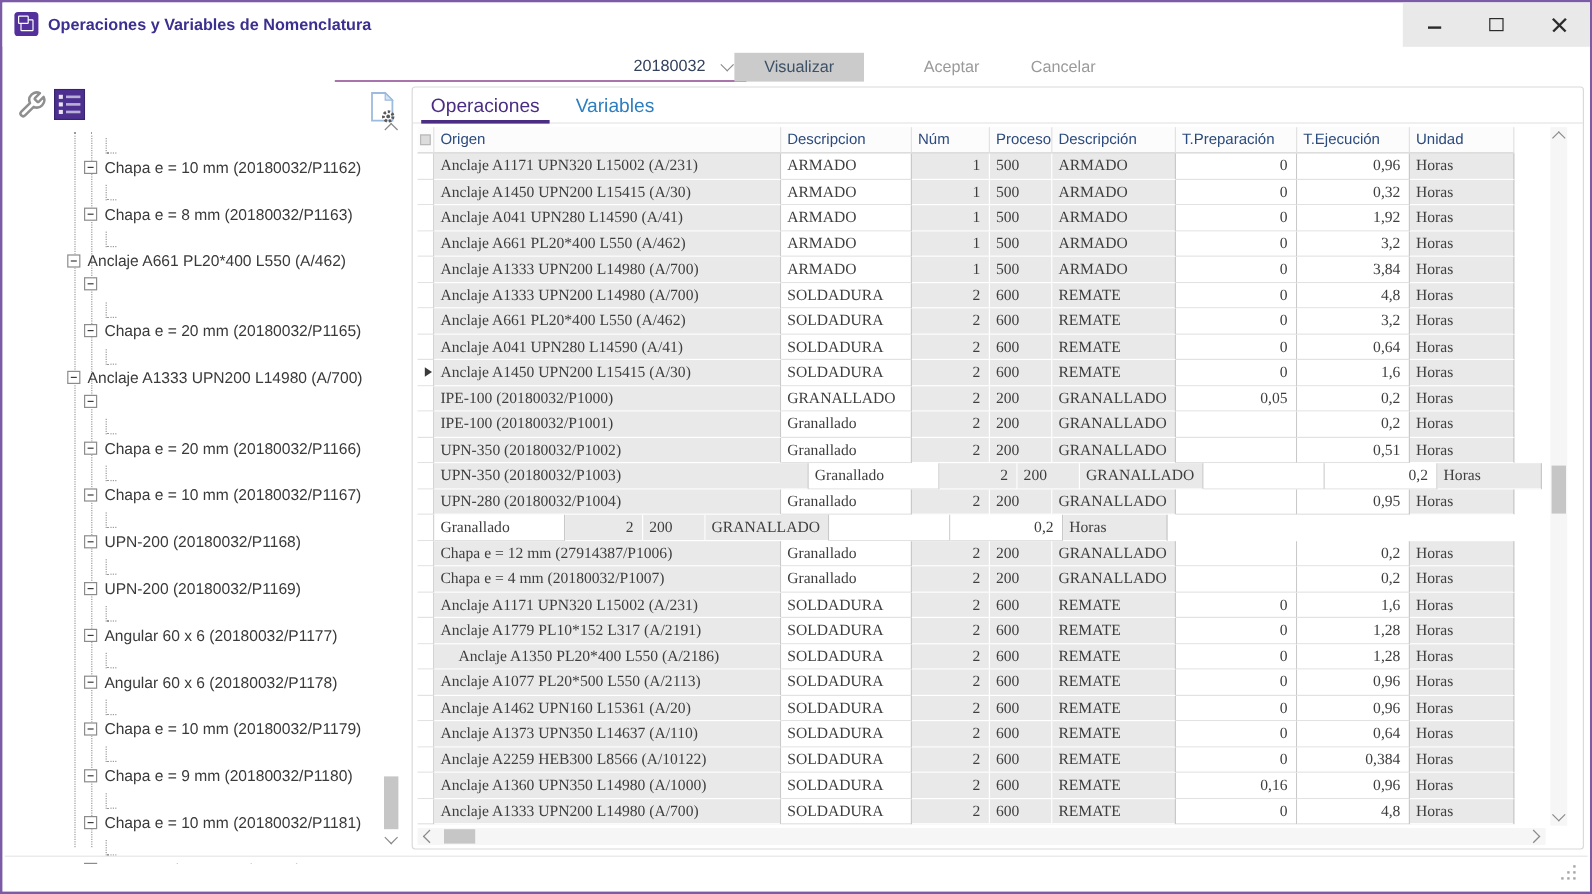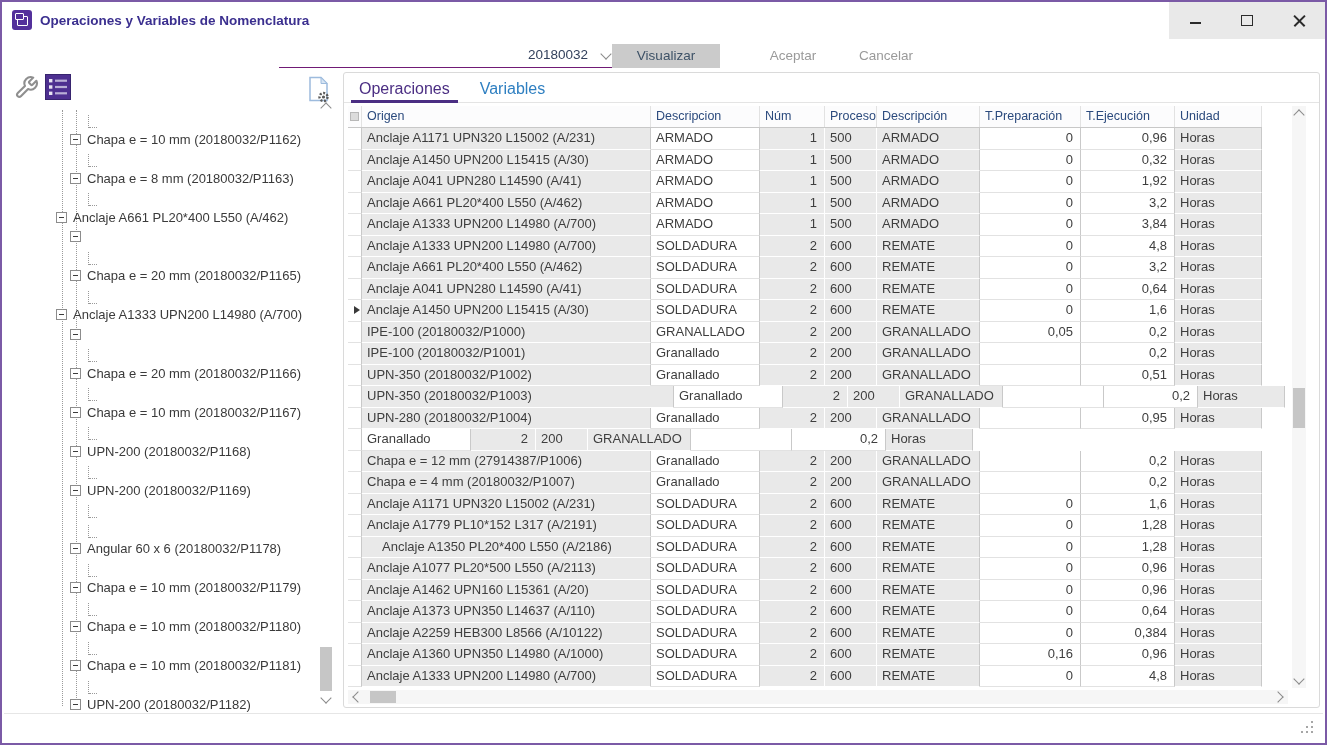--- a/index.html
+++ b/index.html
@@ -59,21 +59,21 @@
   .grid-panel{position:absolute;left:341px;top:70px;width:977px;height:636px;box-sizing:border-box;border:1px solid #DADADA;border-radius:3px;background:#fff;}
   .tabs{position:absolute;left:0;right:0;top:4px;height:26px;border-bottom:1px solid #E4E4E4;display:flex;gap:20px;padding-left:10px;box-sizing:border-box;}
   .tab{position:relative;font-size:16px;line-height:24px;padding:0 5px;cursor:default;}
   .tab.active{color:#4B2E83;}
   .tab.active::after{content:"";position:absolute;left:-3px;right:-3px;bottom:-1px;height:3px;background:#4B2E83;}
   .tab.inactive{color:#2E7FC1;}
   .grid-header{position:absolute;left:4px;top:33px;height:22px;display:flex;background:#FCFCFD;border-bottom:1px solid #C8C8C8;box-sizing:border-box;}
   .hcell{box-sizing:border-box;font-size:12.5px;line-height:21px;color:#2B4A7D;padding-left:5px;border-right:1px solid #E2E2E2;overflow:hidden;white-space:nowrap;flex:none;}
   .hcell.selcell{display:flex;align-items:center;justify-content:center;padding-left:0;}
   .hsq{width:7px;height:7px;background:#DCDCDC;border:1px solid #B8B8B8;}
-  .grid-body{position:absolute;left:4px;top:55px;}
+  .grid-body{position:absolute;left:4px;top:55px;font-family:Liberation Serif, serif;}
   .grid-row{display:flex;height:21.5px;}
   .cell{box-sizing:border-box;flex:none;height:21.5px;line-height:20.5px;font-size:13px;color:#3E3E3E;padding:0 5px;overflow:hidden;white-space:nowrap;border-right:1px solid #C9C9C9;border-bottom:1px solid #E2E2E2;}
   .cell.gray{background:#E9E9E9;border-bottom-color:#FFFFFF;}
   .cell.gray.sepw{border-right-color:#FFFFFF;}
   .cell.white{background:#fff;}
   .cell.right{text-align:right;padding-right:7px;}
   .rowmarker{display:inline-block;width:0;height:0;border-left:6px solid #3a3a3a;border-top:4.5px solid transparent;border-bottom:4.5px solid transparent;margin-top:6px;margin-left:1px;}
   .grid-vscroll{position:absolute;left:948px;top:33px;width:14px;height:582px;background:#F6F6F6;}
   .grid-vscroll .chev{position:absolute;left:3px;}
   .grid-vscroll .chev.up{top:5px;}
@@ -210,40 +210,44 @@
         <div class="tree-row lvl3 stub">
           <span class="stub-icon"></span>
         </div>
         <div class="tree-row lvl2 node">
           <span class="expand-box"></span>
           <span class="tree-label">UPN-200 (20180032/P1169)</span>
         </div>
         <div class="tree-row lvl3 stub">
           <span class="stub-icon"></span>
         </div>
+        <div class="tree-row lvl2 node">
+          <span class="expand-box"></span>
+          <span class="tree-label">Angular 60 x 6 (20180032/P1177)</span>
+        </div>
         <div class="tree-row lvl3 stub">
           <span class="stub-icon"></span>
         </div>
         <div class="tree-row lvl2 node">
           <span class="expand-box"></span>
           <span class="tree-label">Angular 60 x 6 (20180032/P1178)</span>
         </div>
         <div class="tree-row lvl3 stub">
           <span class="stub-icon"></span>
         </div>
         <div class="tree-row lvl2 node">
           <span class="expand-box"></span>
           <span class="tree-label">Chapa e = 10 mm (20180032/P1179)</span>
         </div>
         <div class="tree-row lvl3 stub">
           <span class="stub-icon"></span>
         </div>
         <div class="tree-row lvl2 node">
           <span class="expand-box"></span>
-          <span class="tree-label">Chapa e = 10 mm (20180032/P1180)</span>
+          <span class="tree-label">Chapa e = 9 mm (20180032/P1180)</span>
         </div>
         <div class="tree-row lvl3 stub">
           <span class="stub-icon"></span>
         </div>
         <div class="tree-row lvl2 node">
           <span class="expand-box"></span>
           <span class="tree-label">Chapa e = 10 mm (20180032/P1181)</span>
         </div>
         <div class="tree-row lvl3 stub">
           <span class="stub-icon"></span>

